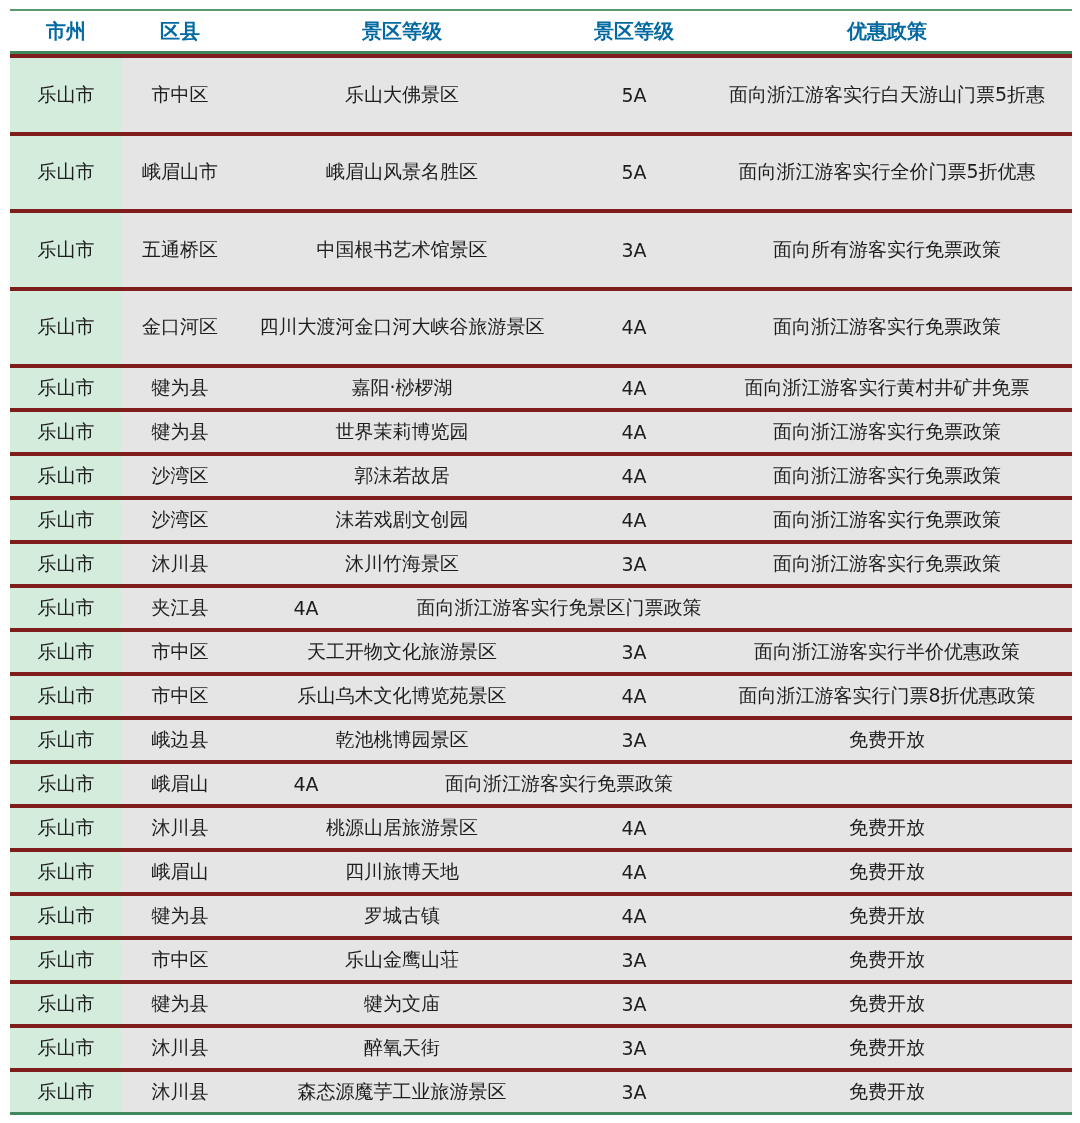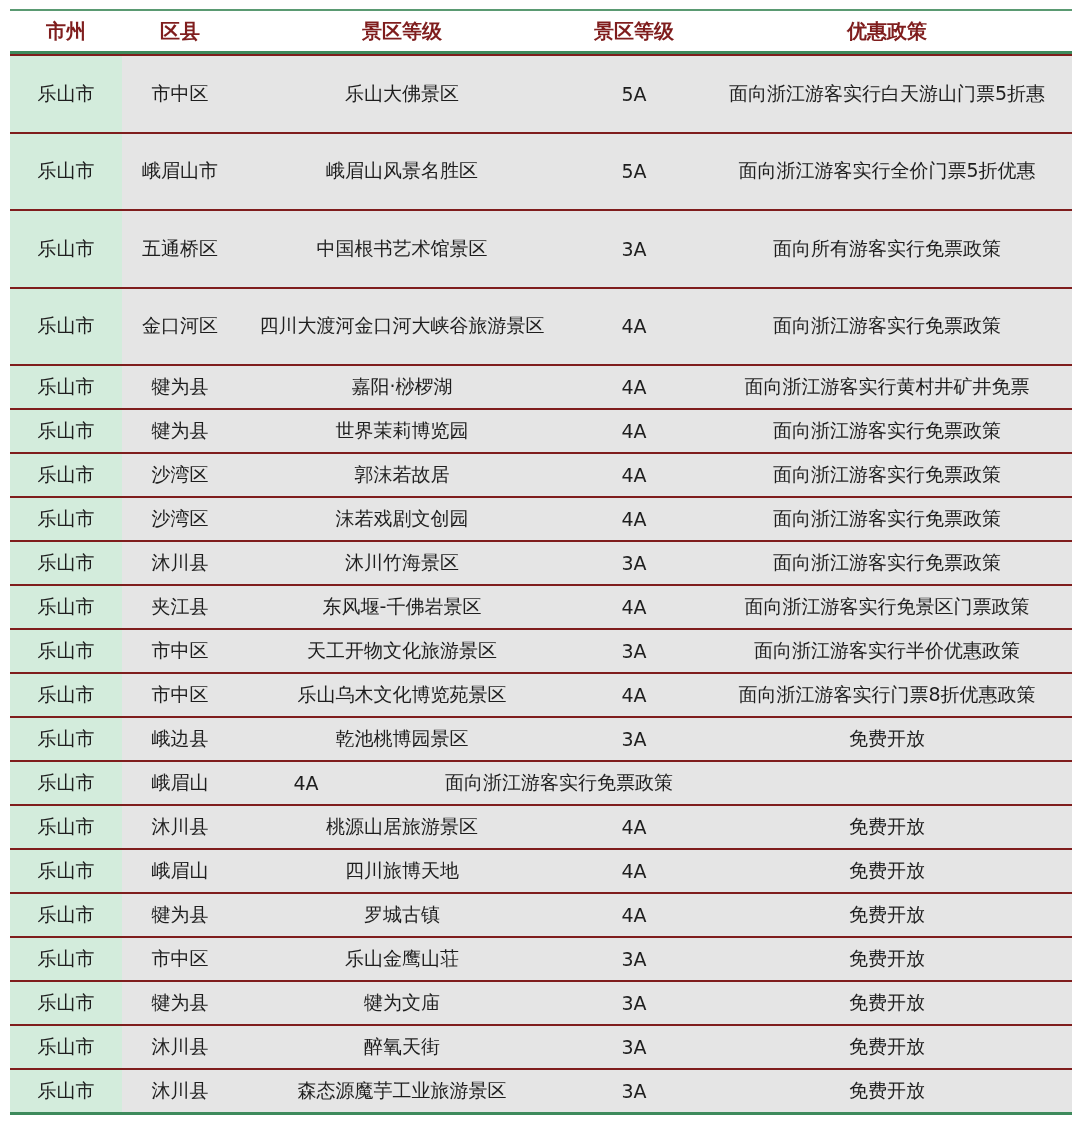--- a/index.html
+++ b/index.html
@@ -1,21 +1,21 @@
 <!DOCTYPE html>
 <html><head>
 <meta charset="utf-8">
 <style>
   html, body { margin: 0; padding: 0; background: #ffffff; }
   body { width: 1080px; height: 1123px; position: relative; overflow: hidden;
          font-family: "DejaVu Sans", "Liberation Sans", sans-serif; }
   .tbl { position: absolute; left: 10px; top: 9px; width: 1062px; }
   .hdr { display: flex; height: 42px; border-top: 2px solid #5a9a72; border-bottom: 3px solid #3e8a5c; box-sizing: border-box; height: 45px; align-items: center; }
-  .hdr div { font-weight: bold; color: #7f1d1d; font-size: 20px; text-align: center; }
-  .row { display: flex; align-items: center; border-top: 2px solid #7f1d1d; box-sizing: border-box; }
+  .hdr div { font-weight: bold; color: #0369a1; font-size: 20px; text-align: center; }
+  .row { display: flex; align-items: center; border-top: 4px solid #7f1d1d; box-sizing: border-box; }
   .row div { font-size: 19px; color: #1e1e1e; text-align: center; white-space: nowrap; }
   .c1 { width: 112px; } .c2 { width: 116px; } .c3 { width: 328px; } .c4 { width: 136px; } .c5 { width: 370px; }
   .row .c1 { background: #d3ecdc; height: 100%; display: flex; align-items: center; justify-content: center; }
   .row .rest { display: flex; flex: 1; background: #e5e5e5; height: 100%; align-items: center; }
   .tall { height: 77.5px; }
   .short { height: 44px; }
   .bottom { border-top: 3px solid #3e8a5c; }
 </style>
 </head>
 <body>
@@ -107,21 +107,20 @@
           <div class="c2">沐川县</div>
           <div class="c3">沐川竹海景区</div>
           <div class="c4">3A</div>
           <div class="c5">面向浙江游客实行免票政策</div>
         </div>
       </div>
       <div class="row short">
         <div class="c1">乐山市</div>
         <div class="rest">
           <div class="c2">夹江县</div>
-          <div class="c3">东风堰-千佛岩景区</div>
           <div class="c4">4A</div>
           <div class="c5">面向浙江游客实行免景区门票政策</div>
         </div>
       </div>
       <div class="row short">
         <div class="c1">乐山市</div>
         <div class="rest">
           <div class="c2">市中区</div>
           <div class="c3">天工开物文化旅游景区</div>
           <div class="c4">3A</div>

